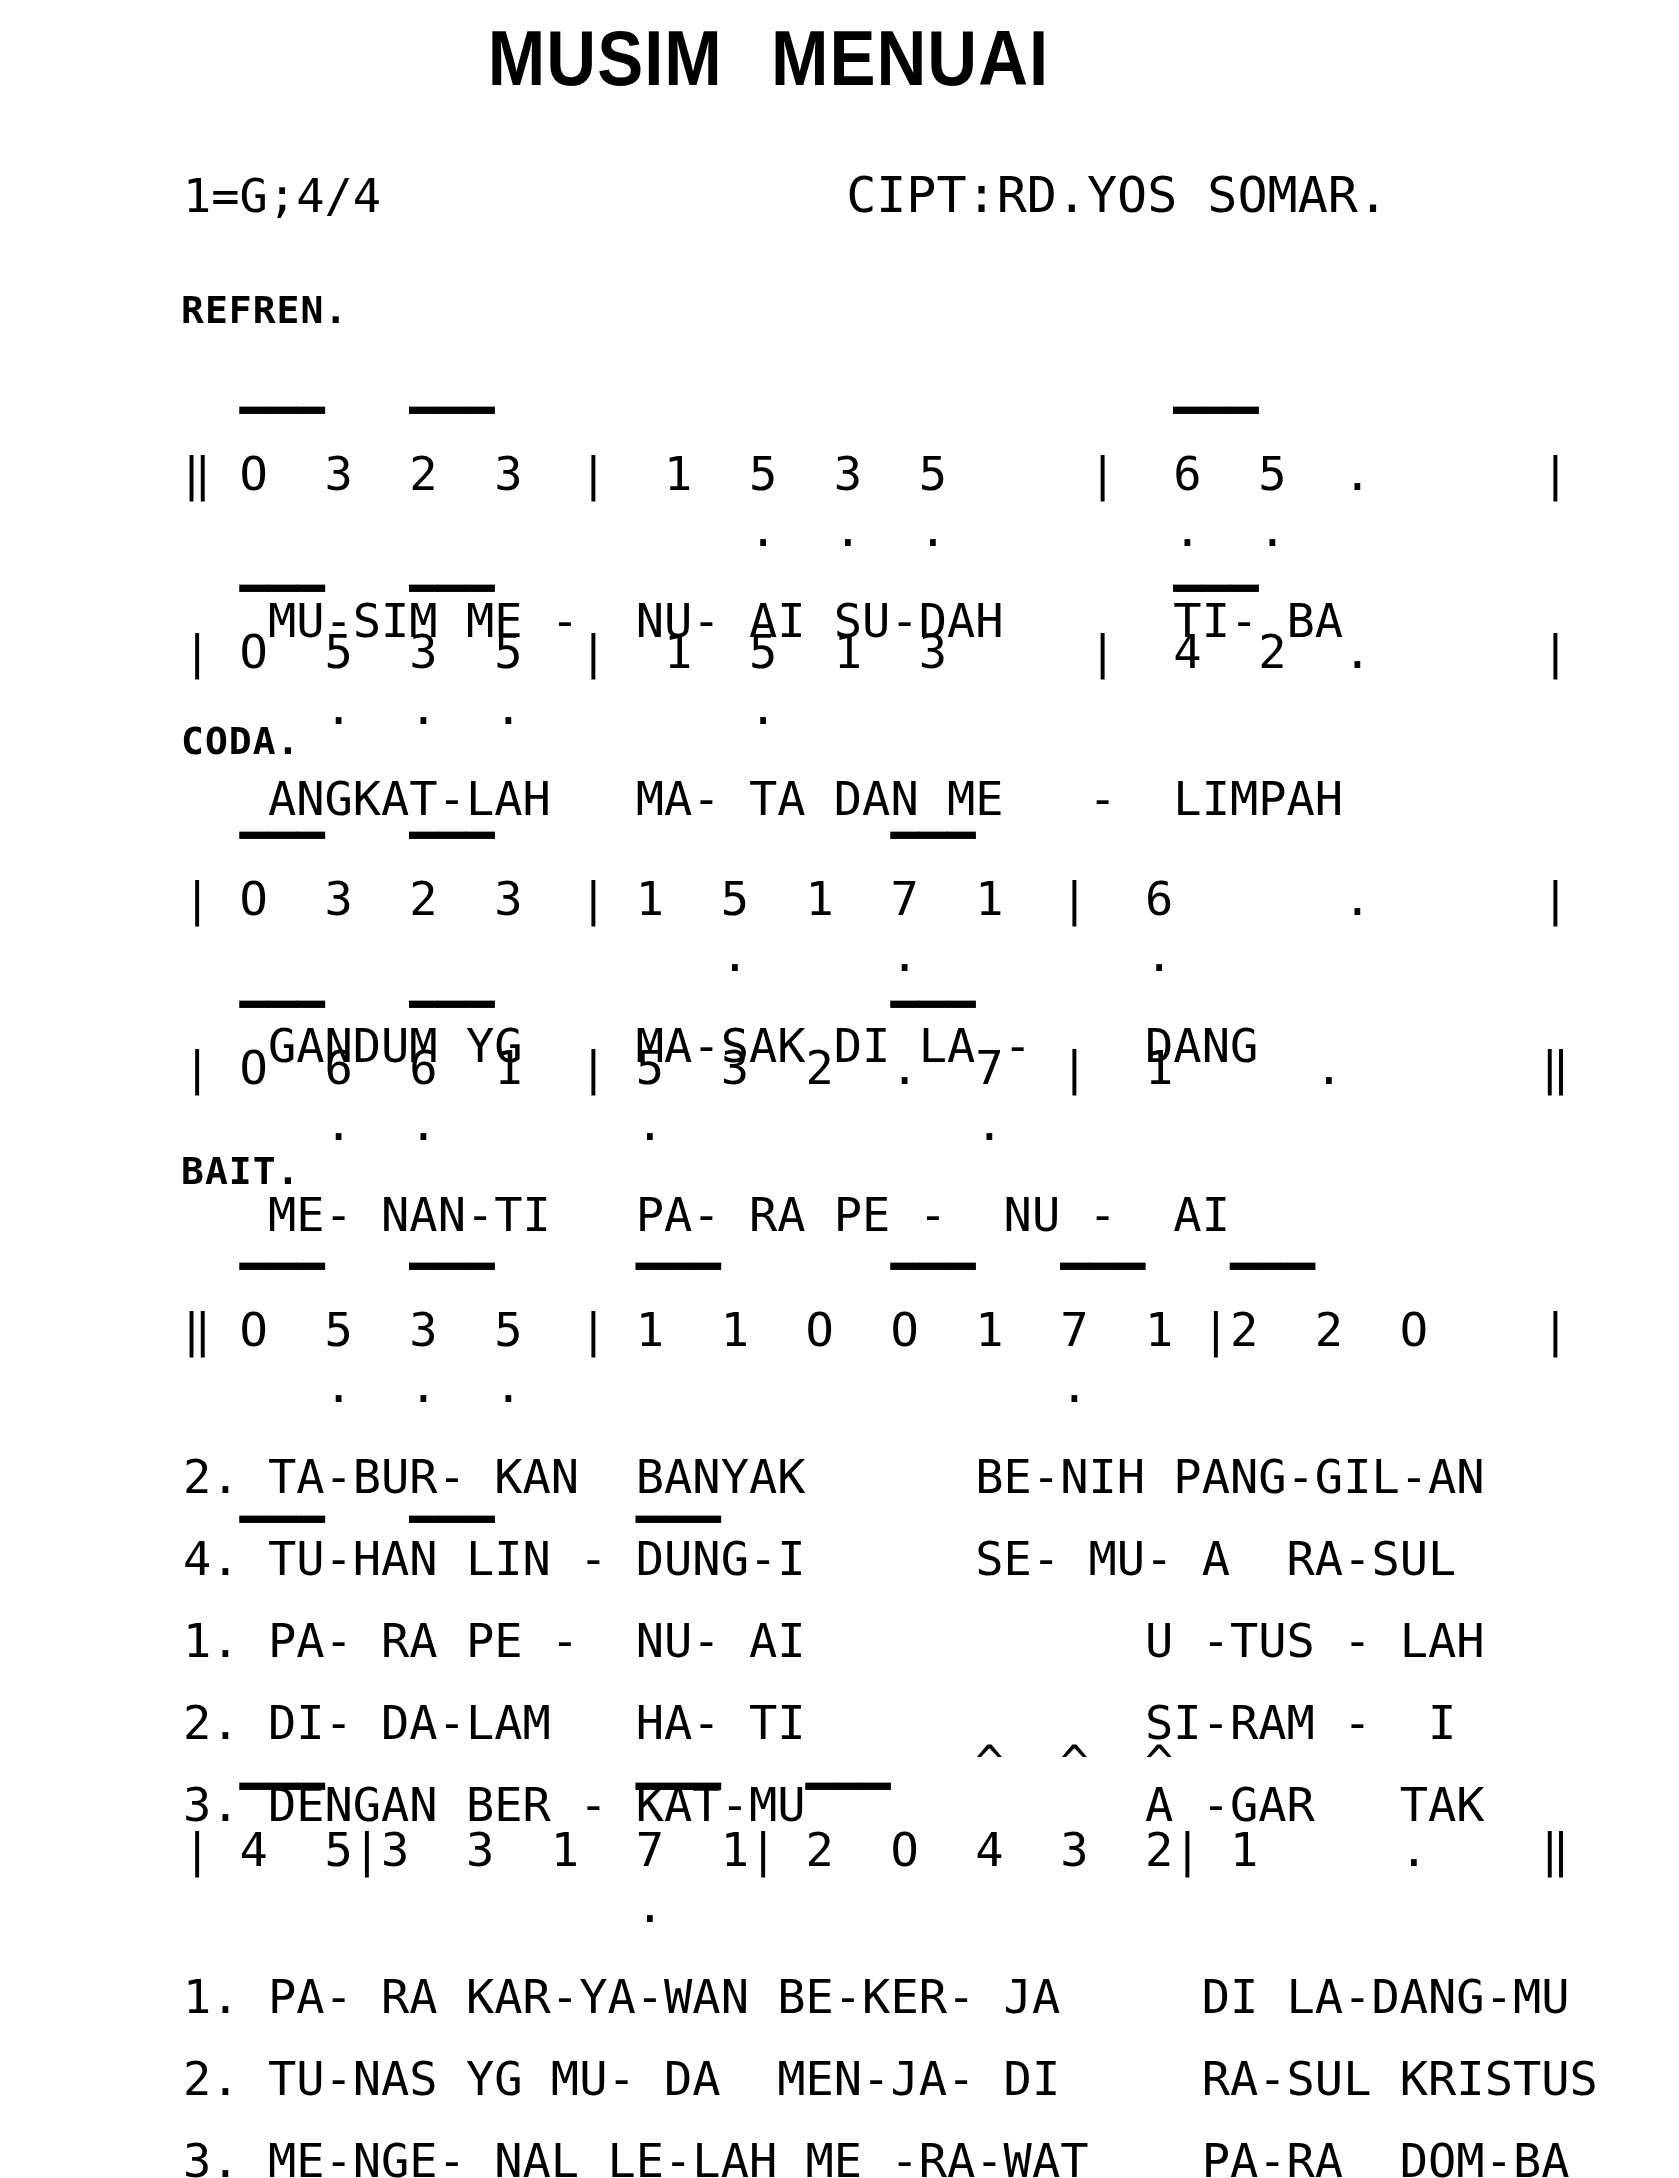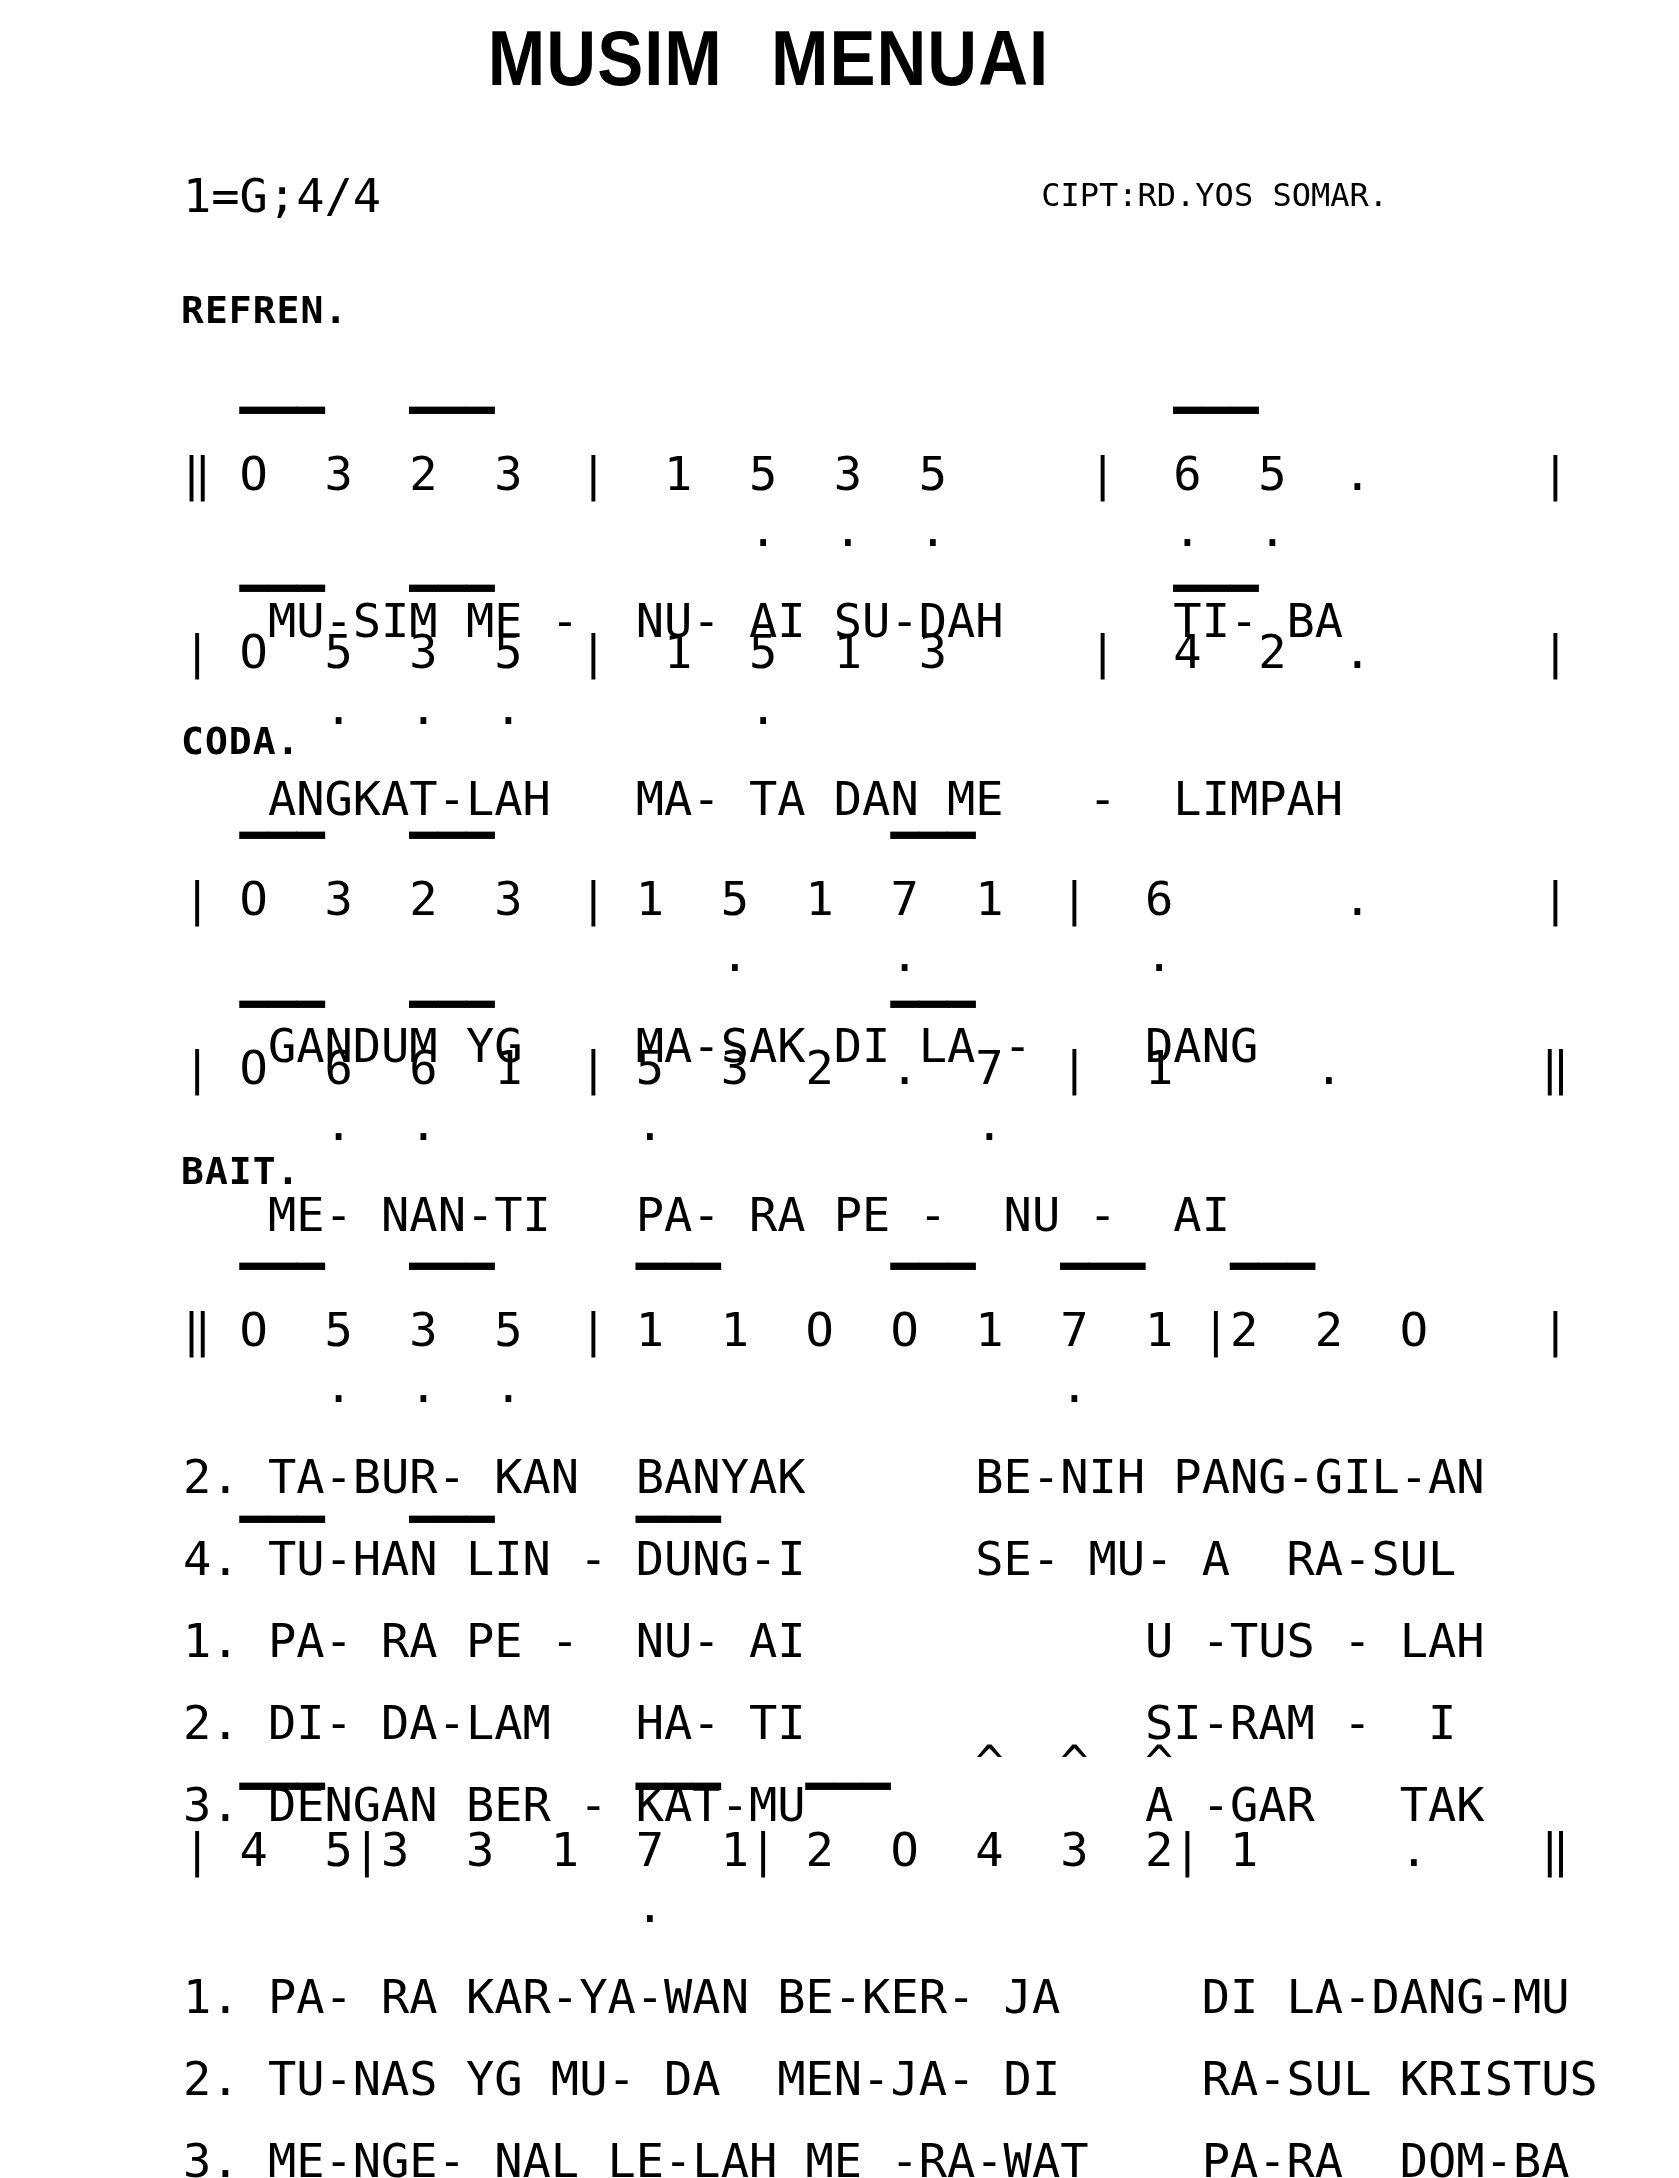--- a/index.html
+++ b/index.html
@@ -26,21 +26,21 @@
     transform: scaleY(1.12);
     transform-origin: top center;
   }
 
   .keysig {
     position: absolute; top: 170px; left: 183px;
     font-size: 47px; line-height: 51px; white-space: pre;
   }
   .composer {
     position: absolute; top: 170px; right: 149px;
-    font-size: 32px; line-height: 51px; white-space: pre;
+    font-size: 50px; line-height: 51px; white-space: pre;
   }
 
   .heading {
     position: absolute; left: 181px;
     font-size: 38px; line-height: 50px; font-weight: 700;
     letter-spacing: 1px; white-space: pre;
   }
   .h-refren { top: 285px; }
   .h-coda   { top: 716px; }
   .h-bait   { top: 1146px; }

